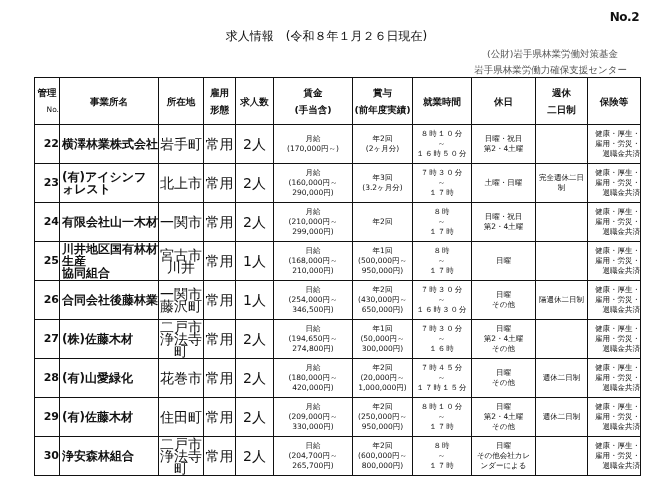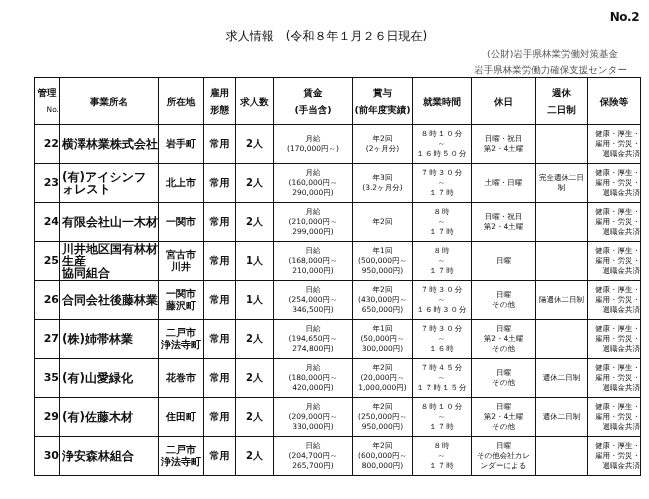--- a/index.html
+++ b/index.html
@@ -9,21 +9,21 @@
   .title { position:absolute; left:2px; width:649px; top:28px; text-align:center; font-size:12px; font-weight:normal; }
   .org1 { position:absolute; right:31px; top:48px; font-size:9.5px; color:#555; }
   .org2 { position:absolute; right:22px; top:64px; font-size:9.5px; color:#555;font-family:Liberation Mono, monospace; }
   table { position:absolute; left:34px; top:77px; border-collapse:collapse; table-layout:fixed; }
   td, th { border:1.3px solid #111; padding:0; text-align:center; vertical-align:middle; overflow:hidden; }
   th { height:46px; font-size:9.5px; font-weight:bold; line-height:17px; }
   th .sub { font-size:7.5px; font-weight:normal;text-align:right; }
   td { height:38px; font-size:7.5px; line-height:10px; }
   td.no { font-size:11px; font-weight:bold;text-align:right; }
   td.name { text-align:left; padding-left:2px; font-size:12px; font-weight:bold; line-height:12px; }
-  td.loc, td.type, td.count { font-size:10px; font-weight:bold; line-height:12px; }
+  td.loc, td.type, td.count { font-size:14px; font-weight:normal; line-height:12px; }
   td.ins { text-align:right; padding-left:2px; font-size:7.5px; line-height:10px; }
   td.hours { letter-spacing:1px;margin-left:19px; }
   .ln { display:block; }
 </style>
 </head>
 <body>
 
 <div class="page-no">No.2</div>
 <div class="title">求人情報　(令和８年１月２６日現在)</div>
 <div class="org1">(公財)岩手県林業労働対策基金</div>
@@ -257,21 +257,21 @@
         </td>
         <td class="ins">
           <span class="ln">健康・厚生・</span>
           <span class="ln">雇用・労災・</span>
           <span class="ln">退職金共済</span>
         </td>
       </tr>
       <tr>
         <td class="no">27</td>
         <td class="name">
-          <span class="ln">(株)姉帯林業</span>
+          <span class="ln">(株)佐藤木材</span>
         </td>
         <td class="loc">
           <span class="ln">二戸市</span>
           <span class="ln">浄法寺町</span>
         </td>
         <td class="type">常用</td>
         <td class="count">2人</td>
         <td class="wage">
           <span class="ln">日給</span>
           <span class="ln">(194,650円～</span>
@@ -295,21 +295,21 @@
         <td class="two">
           <span class="ln"></span>
         </td>
         <td class="ins">
           <span class="ln">健康・厚生・</span>
           <span class="ln">雇用・労災・</span>
           <span class="ln">退職金共済</span>
         </td>
       </tr>
       <tr>
-        <td class="no">35</td>
+        <td class="no">28</td>
         <td class="name">
           <span class="ln">(有)山愛緑化</span>
         </td>
         <td class="loc">
           <span class="ln">花巻市</span>
         </td>
         <td class="type">常用</td>
         <td class="count">2人</td>
         <td class="wage">
           <span class="ln">月給</span>

